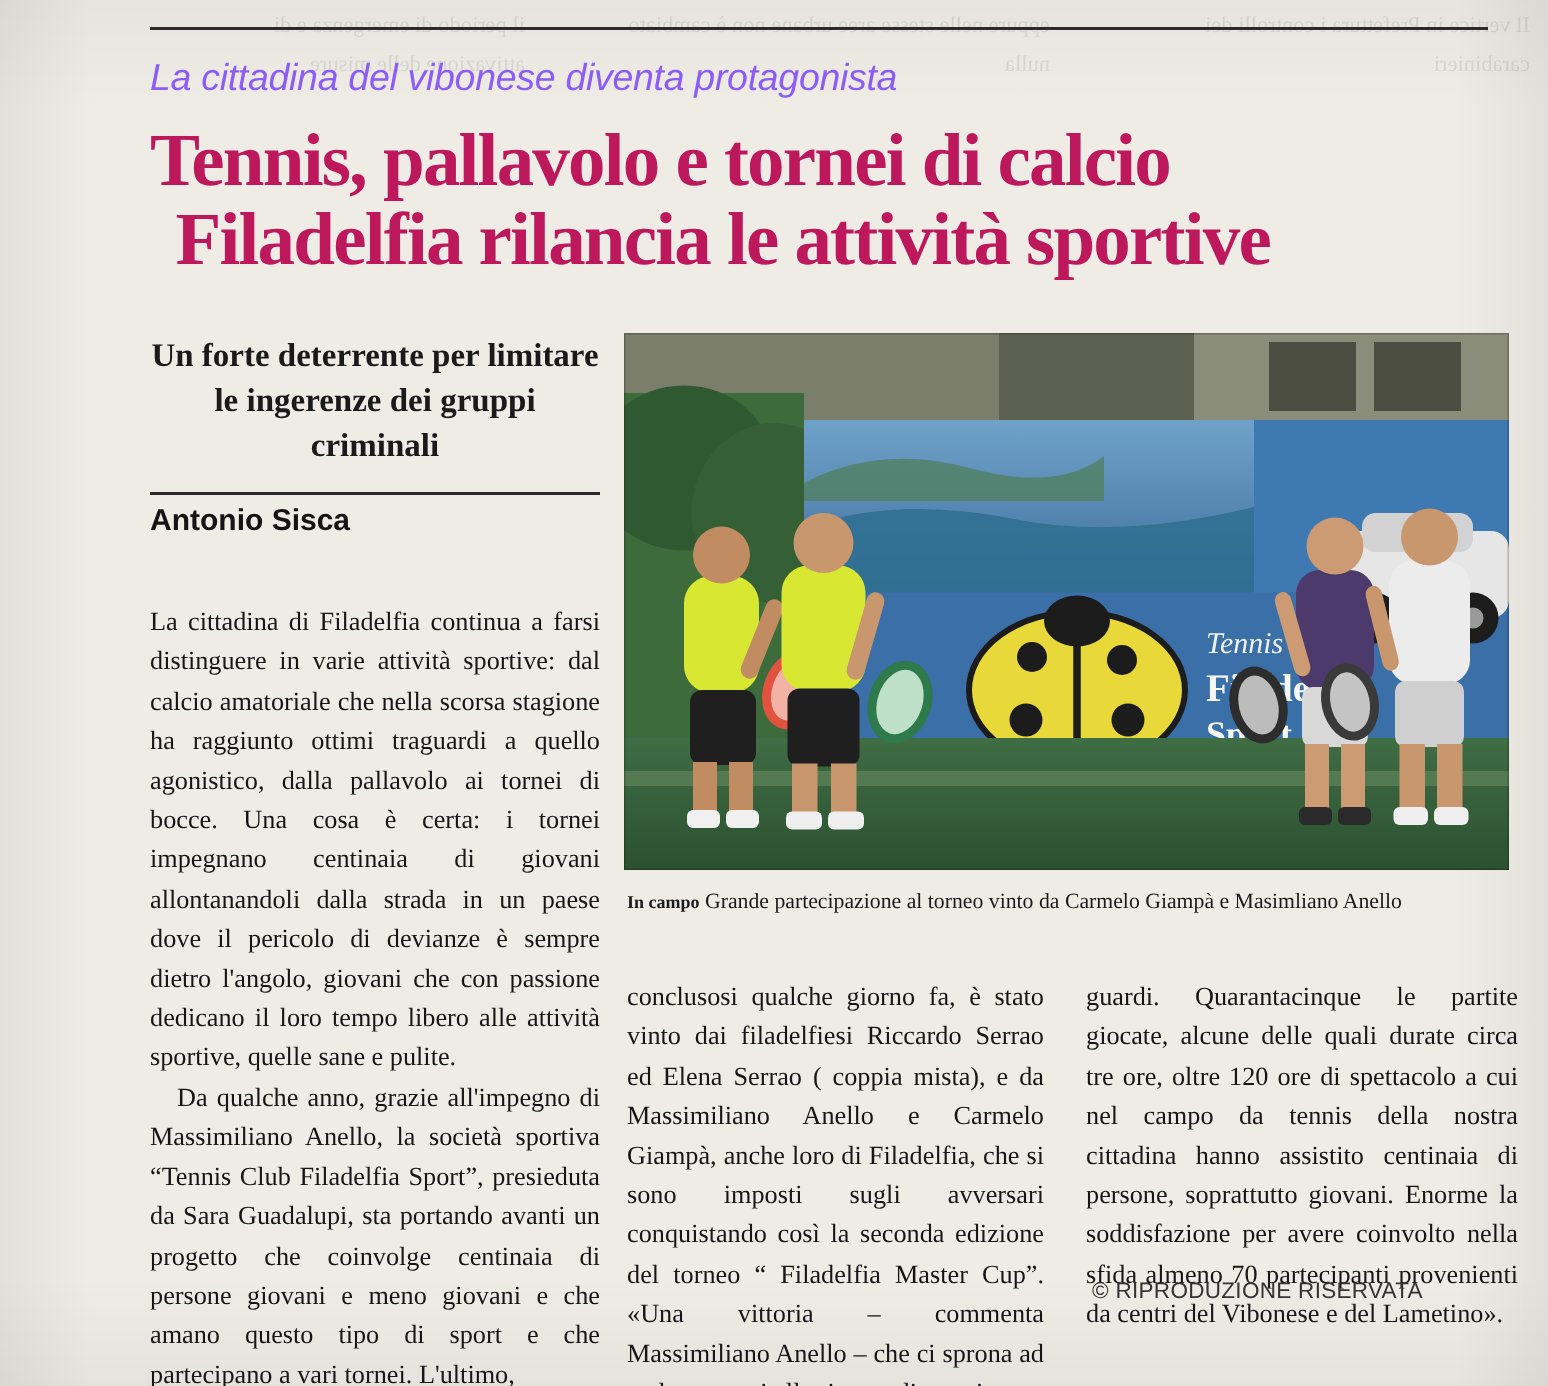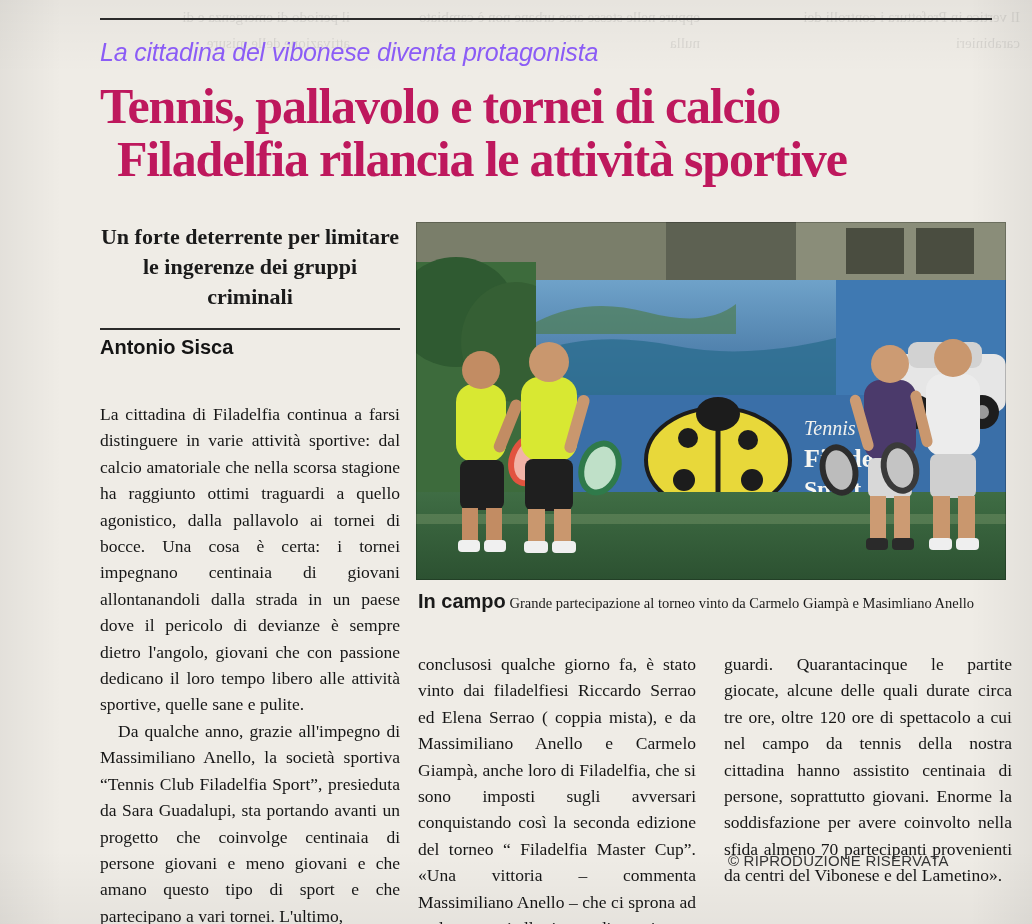--- a/index.html
+++ b/index.html
@@ -167,23 +167,23 @@
     position: absolute;
     left: 418px;
     top: 592px;
     width: 588px;
     font-family: "Liberation Serif", serif;
     font-size: 14.5px;
     line-height: 18px;
     color: #1a1a1a;
   }
   .caption b {
-    font-family: Liberation Sans, sans-serif;
+    font-family: Liberation Serif, serif;
     font-weight: bold;
-    font-size: 20px;
+    font-size: 12px;
     text-align: center;
   }
 
   .copyright {
     position: absolute;
     left: 728px;
     top: 852px;
     font-family: "Liberation Sans", sans-serif;
     font-size: 15px;
     color: #333;

